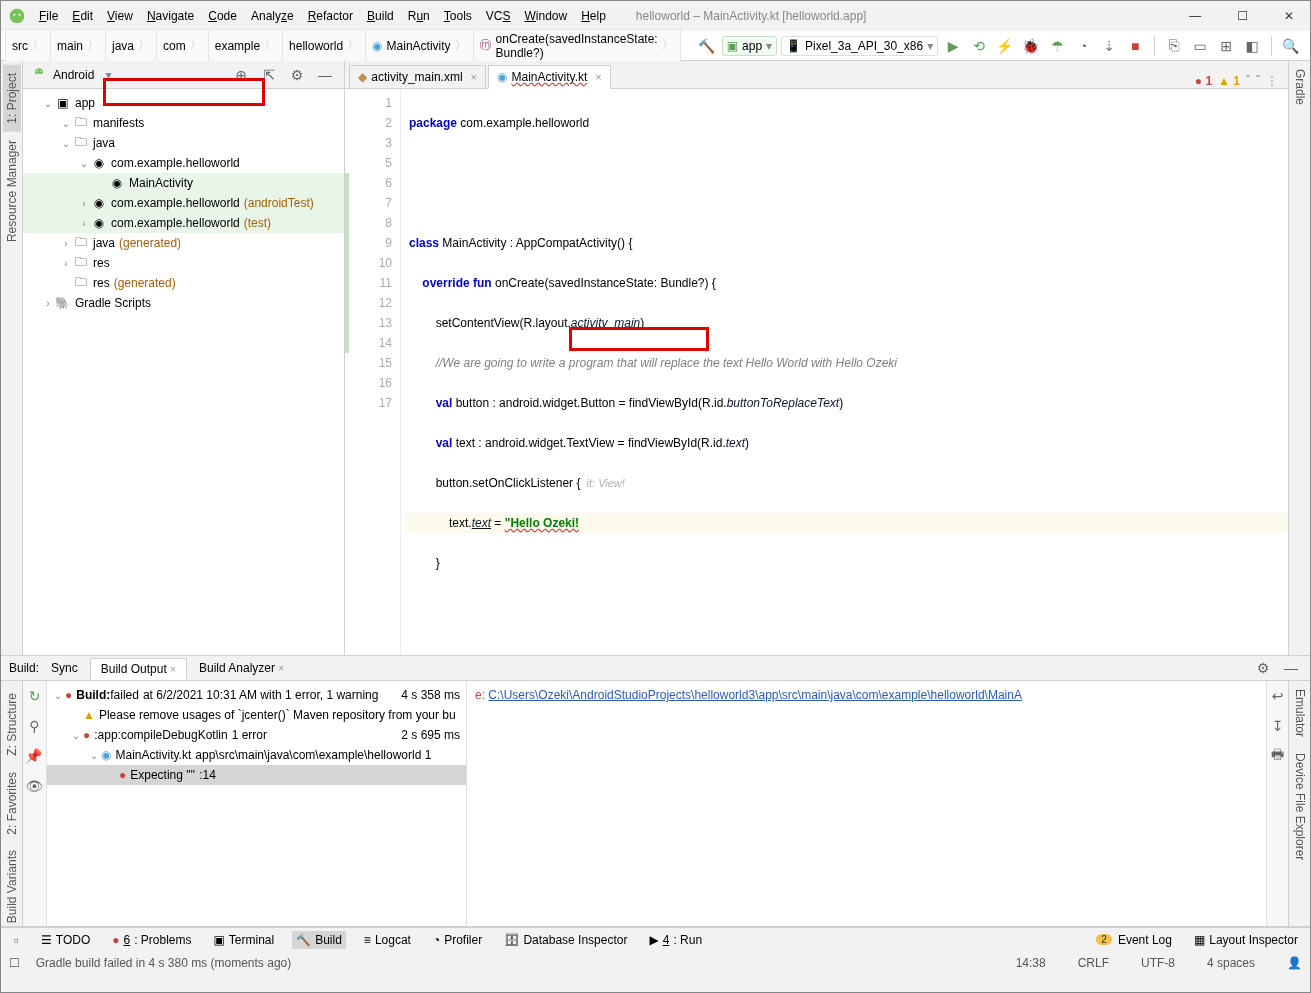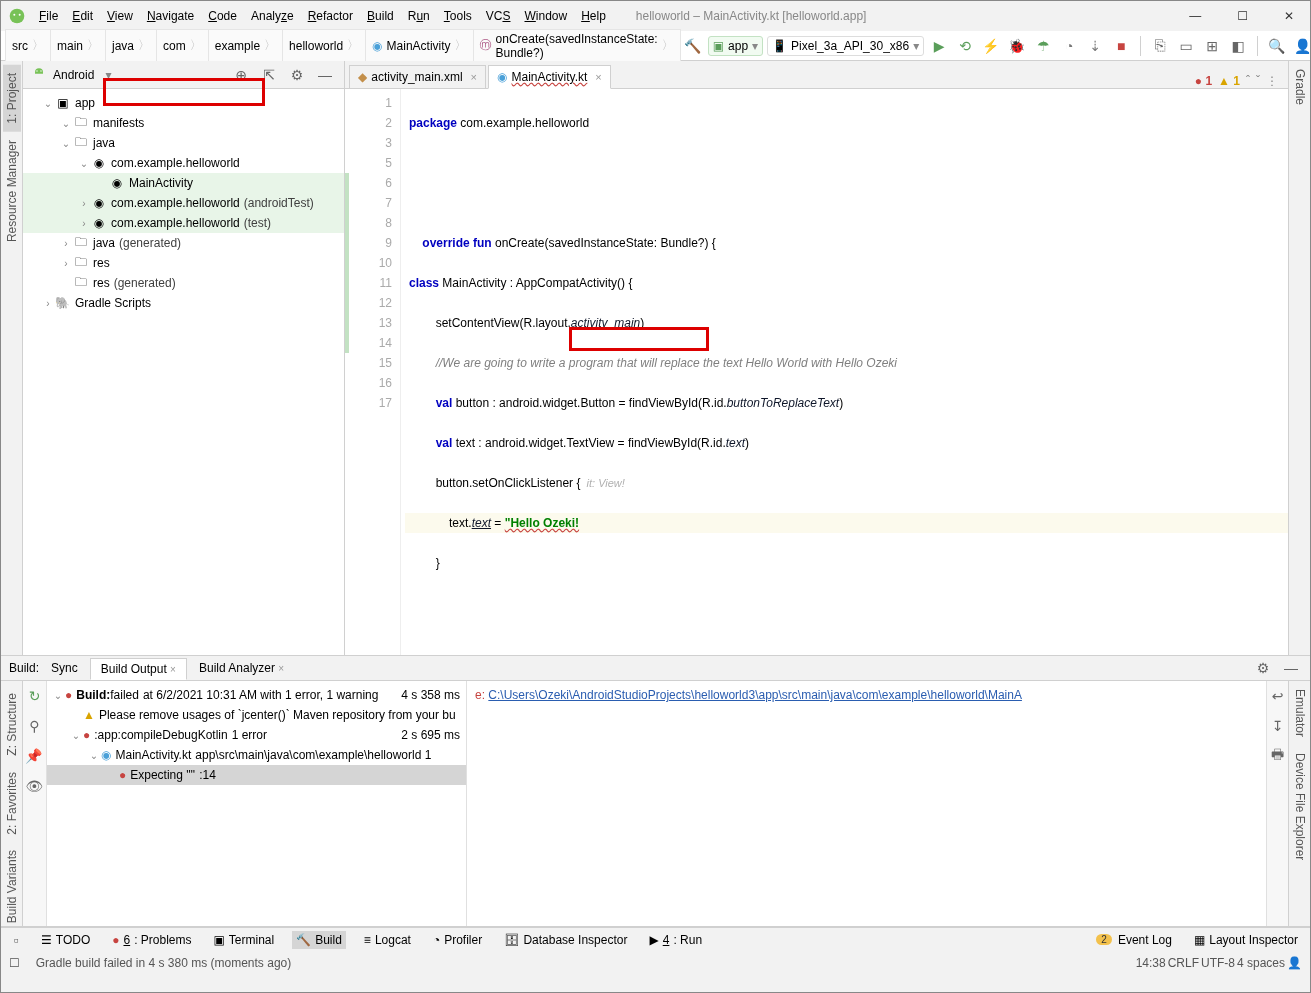--- a/index.html
+++ b/index.html
@@ -5,21 +5,21 @@
 * { margin:0; padding:0; box-sizing:border-box; font-family:"Segoe UI",Arial,sans-serif; font-size:12px; }
 body { background:#f2f2f2; width:1311px; height:993px; overflow:hidden; position:relative; border:1px solid #888;}
 .titlebar { height:30px; display:flex; align-items:center; padding:0 8px; background:#f2f2f2; }
 .titlebar .logo { width:16px; height:16px; margin-right:8px; }
 .menubar { flex:1; display:flex; gap:2px; align-items:center; }
 .menubar span { padding:2px 6px; cursor:pointer; }
 .menubar span u { text-decoration:underline; }
 .tb-title { color:#888; margin-left:16px; }
 .winbtns { display:flex; gap:20px; margin-left:auto; font-size:14px; color:#333;}
 .winbtns span { cursor:pointer; padding:4px 8px;}
-.breadcrumb { height:30px; background:#fff; border-bottom:1px solid #d0d0d0; display:flex; align-items:center; padding:0 4px; gap:2px; }
+.breadcrumb { height:30px; background:#fff; border-bottom:1px solid #d0d0d0; display:flex; align-items:center; padding:0 4px; gap:16px; }
 .crumb { display:flex; align-items:center; padding:2px 6px; cursor:pointer; background:#fafafa; border:1px solid #e5e5e5; margin-right:-1px; }
 .crumb .sep { color:#bbb; margin-left:4px;}
 .toolbar-right { margin-left:auto; display:flex; align-items:center; gap:4px; }
 .tbtn { padding:2px 4px; cursor:pointer; display:flex; align-items:center; border-radius:3px;}
 .tbtn.green { border:1px solid #c3e2c3; background:#f1fbf1;}
 .tbtn .grtri { color:#5a9e5a; margin-right:4px;}
 .iconbtn { width:22px; height:22px; display:flex; align-items:center; justify-content:center; cursor:pointer; color:#666; font-size:14px;}
 .divider-v { width:1px; height:20px; background:#d0d0d0; margin:0 4px;}
 
 .body-row { display:flex; height:594px; position:relative;}
@@ -28,21 +28,21 @@
 
 .project-pane { width:322px; background:#fff; border-right:1px solid #d0d0d0; display:flex; flex-direction:column;}
 .pp-header { height:28px; background:#f2f2f2; border-bottom:1px solid #d0d0d0; display:flex; align-items:center; padding:0 8px; gap:6px;}
 .pp-header .title-dd { font-weight:400; display:flex; align-items:center; gap:11px;}
 .pp-header .spacer { flex:1;}
 .tree { flex:1; overflow:auto; padding:4px 0; }
 .node { display:flex; align-items:center; height:20px; cursor:pointer; white-space:nowrap;}
 .node .tw { width:14px; text-align:center; color:#888; font-size:10px;}
 .node .icon { width:16px; height:16px; margin-right:4px; display:inline-flex; align-items:center; justify-content:center;}
 .node .lbl { }
-.node .muted { color:#404040; margin-left:4px;}
+.node .muted { color:#a16207; margin-left:4px;}
 .highlight { background:#e8f5e8;}
 .ind { display:inline-block; }
 
 .editor-area { flex:1; display:flex; flex-direction:column; background:#fff;}
 .tabs { height:28px; background:#f2f2f2; border-bottom:1px solid #d0d0d0; display:flex; align-items:end; padding:0 4px;}
 .tab { display:flex; align-items:center; padding:4px 8px; background:#f2f2f2; border:1px solid #d0d0d0; border-bottom:none; margin-right:2px; cursor:pointer; gap:4px;}
 .tab.active { background:#fff; border-bottom:1px solid #fff; margin-bottom:-1px;}
 .tab .close { color:#999; font-size:11px; margin-left:4px;}
 .tabs .tabicons { margin-left:auto; display:flex; gap:6px; color:#888; padding-right:6px; align-items:center;}
 .editor-body { flex:1; display:flex; font-family:Consolas,monospace; font-size:13px; position:relative; overflow:hidden;}
@@ -82,21 +82,21 @@
 .build-output .o-link { color:#2a5db0; text-decoration:underline;}
 .build-out-rail { width:22px; background:#f7f7f7; border-left:1px solid #e0e0e0; display:flex; flex-direction:column; align-items:center; padding-top:4px; gap:8px;}
 
 .bottombar { height:24px; background:#f2f2f2; border-top:1px solid #d0d0d0; display:flex; align-items:center; padding:0 8px; gap:14px;}
 .bottombar .bitem { display:flex; align-items:center; gap:4px; cursor:pointer; padding:2px 4px;}
 .bottombar .bitem.sel { background:#d5d5d5;}
 .bottombar .right { margin-left:auto; display:flex; gap:14px;}
 .bottombar .badge { background:#f3c14c; color:#333; border-radius:8px; padding:0 5px; font-size:10px; margin-right:2px;}
 
 .statusbar { height:24px; background:#f2f2f2; display:flex; align-items:center; padding:0 8px; gap:16px; color:#555;}
-.statusbar .right { margin-left:auto; display:flex; gap:2px;}
+.statusbar .right { margin-left:auto; display:flex; gap:32px;}
 svg.droid { fill:#78c257;}
 .underline-wavy { text-decoration:underline wavy #c74440; }
 .green-stripe { position:absolute; left:0; width:4px; background:#c3e2c3;}
 </style>
 </head>
 <body>
 
 <div class="titlebar">
   <svg class="logo" viewBox="0 0 24 24">
       <circle cx="12" cy="12" r="11" fill="#78c257"></circle>
@@ -334,22 +334,22 @@
           <div>13</div>
           <div>14</div>
           <div>15</div>
           <div>16</div>
           <div>17</div>
         </div>
       <div class="code">
 <div class="codeline"><span class="kw">package</span><span> com.example.helloworld</span></div>
 <div class="codeline"></div>
 <div class="codeline"></div>
+<div class="codeline"><span class="kw">class</span><span> MainActivity : AppCompatActivity() {</span></div>
 <div class="codeline"><span class="kw">    override fun</span><span> onCreate(savedInstanceState: Bundle?) {</span></div>
-<div class="codeline"><span class="kw">class</span><span> MainActivity : AppCompatActivity() {</span></div>
 <div class="codeline"><span>        setContentView(R.layout.</span><span class="purple">activity_main</span><span>)</span></div>
 <div class="codeline"><span class="cmt">        //We are going to write a program that will replace the text Hello World with Hello Ozeki</span></div>
 <div class="codeline"><span class="kw">        val</span><span> button : android.widget.Button = findViewById(R.id.</span><span class="purple">buttonToReplaceText</span><span>)</span></div>
 <div class="codeline"><span class="kw">        val</span><span> text : android.widget.TextView = findViewById(R.id.</span><span class="purple">text</span><span>)</span></div>
 <div class="codeline"><span>        button.setOnClickListener </span><span>{</span><span class="hint">  it: View!</span></div>
 <div class="codeline hl-line"><span>            text.</span><span class="purple" style="text-decoration:underline">text</span><span> = </span><span class="str underline-wavy">"Hello Ozeki!</span></div>
 <div class="codeline"><span>        }</span></div>
 
 
         <div class="redbox" style="top:238px; left:168px; width:140px; height:24px;"></div>

